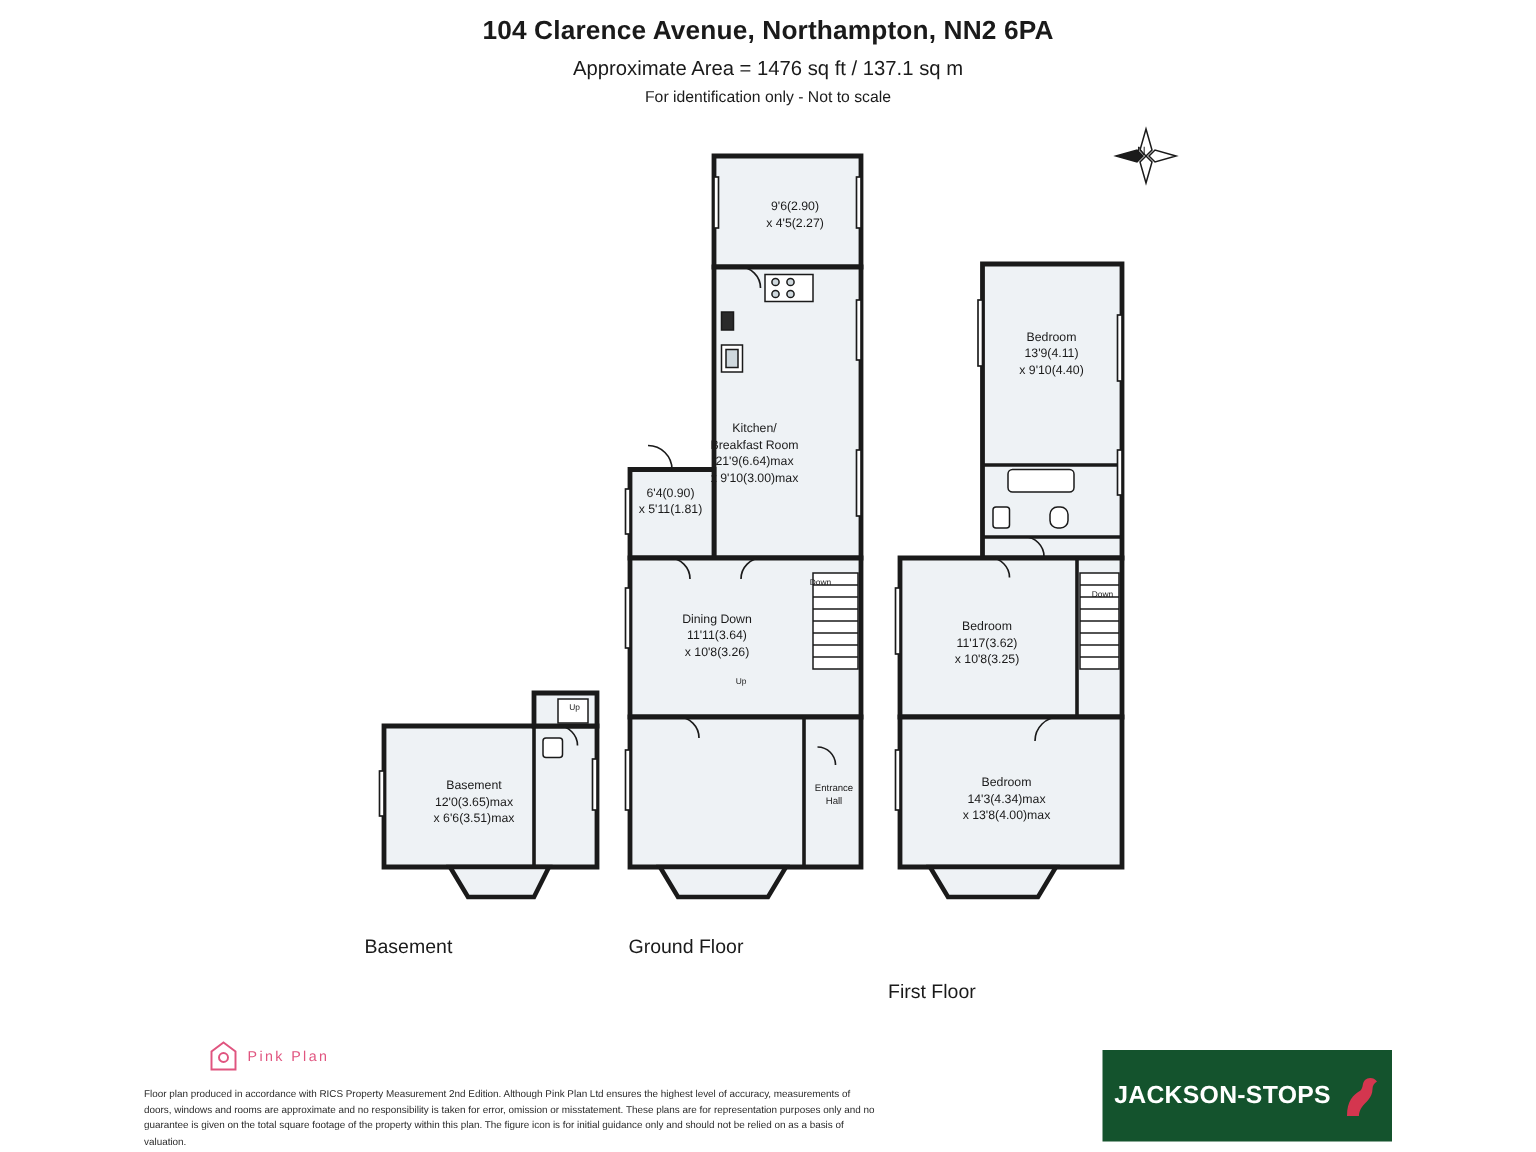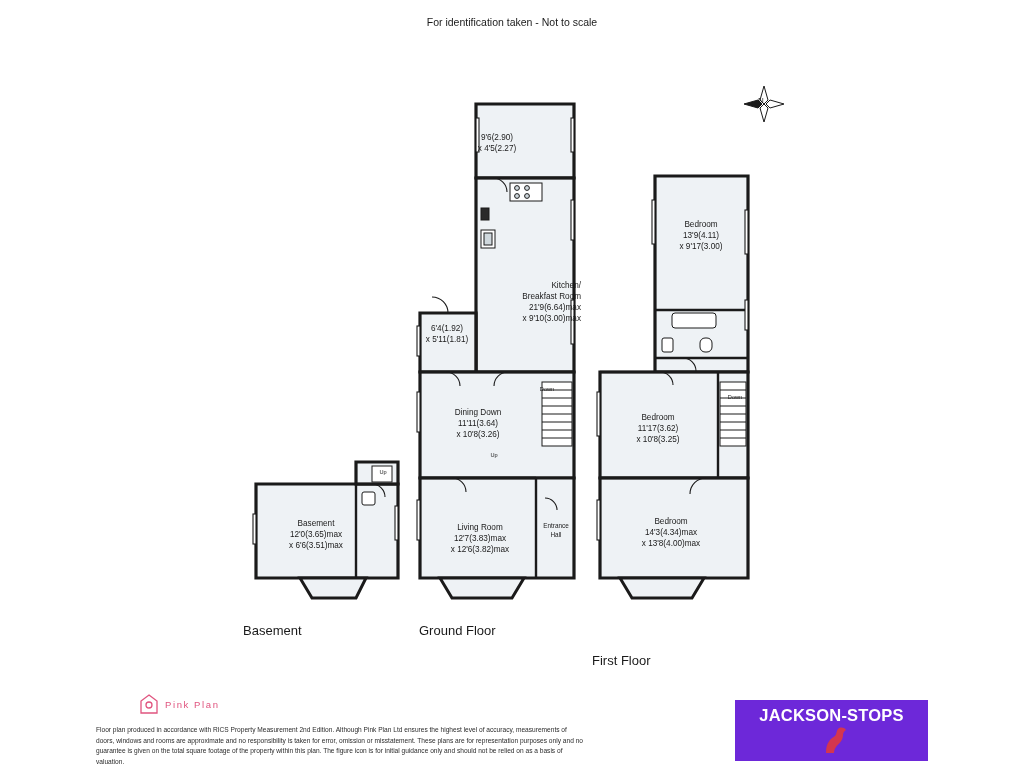--- a/index.html
+++ b/index.html
@@ -44,30 +44,32 @@
   .pinkplan .pp-logo { width: 18px; height: 20px; }
   .pinkplan .pp-text { font-size: 9.5px; letter-spacing: 1.6px; color: #e0547f; }
 
   .disclaimer {
     position: absolute; left: 96px; top: 725px; width: 490px;
     font-size: 6.6px; line-height: 1.62; color: #2b2b2b;
   }
 
   .agent-badge {
     position: absolute; left: 735px; top: 700px; width: 193px; height: 61px;
-    background: #6d28d9; display: flex; align-items: center; justify-content: center; flex-direction: column;
+    background: #14532d; display: flex; align-items: center; justify-content: center;
   }
   .agent-badge .ab-name { color: #ffffff; font-size: 16.5px; font-weight: bold; letter-spacing: .2px; }
   .agent-badge .ab-mark { width: 26px; height: 30px; margin-left: 7px; }
 </style>
 </head>
 <body>
 
 <div class="header">
-  <div class="note">For identification taken - Not to scale</div>
+  <div class="title">104 Clarence Avenue, Northampton, NN2 6PA</div>
+  <div class="subtitle">Approximate Area = 1476 sq ft / 137.1 sq m</div>
+  <div class="note">For identification only - Not to scale</div>
 </div>
 
 <div class="canvas">
 
   <svg class="plan-svg" width="1024" height="768" viewBox="0 0 1024 768">
     <g fill="#eef2f5" stroke="#1a1a1a" stroke-width="1">
 
       <path d="M476 104 L574 104 L574 178 L476 178 Z" stroke-width="3.2"></path>
 
       <path d="M476 178 L574 178 L574 372 L476 372 Z" stroke-width="3.2"></path>
@@ -188,64 +190,59 @@
   <div class="compass">
     <svg width="44" height="40" viewBox="0 0 44 40">
       <polygon points="22,2 26,16 22,20 18,16" fill="#ffffff" stroke="#1a1a1a" stroke-width="1"></polygon>
       <polygon points="22,38 26,24 22,20 18,24" fill="#ffffff" stroke="#1a1a1a" stroke-width="1"></polygon>
       <polygon points="2,20 16,16 20,20 16,24" fill="#1a1a1a" stroke="#1a1a1a" stroke-width="1"></polygon>
       <polygon points="42,20 28,16 24,20 28,24" fill="#ffffff" stroke="#1a1a1a" stroke-width="1"></polygon>
     </svg>
     <span class="n-letter">N</span>
   </div>
 
-  <div class="room" style="left:451px; top:133px; width:92px;">
+  <div class="room" style="left:484px; top:133px; width:92px;">
     <span class="dim">9'6(2.90)</span>
     <span class="dim">x 4'5(2.27)</span>
   </div>
 
-  <div class="room" style="left:479px; top:281px; width:102px;text-align:right;">
+  <div class="room" style="left:452px; top:281px; width:102px;">
     <span class="nm">Kitchen/</span>
     <span class="nm">Breakfast Room</span>
     <span class="dim">21'9(6.64)max</span>
     <span class="dim">x 9'10(3.00)max</span>
   </div>
 
   <div class="room" style="left:418px; top:324px; width:58px;">
-    <span class="dim">6'4(1.92)</span>
+    <span class="dim">6'4(0.90)</span>
     <span class="dim">x 5'11(1.81)</span>
   </div>
 
   <div class="room" style="left:430px; top:408px; width:96px;">
     <span class="nm">Dining Down</span>
     <span class="dim">11'11(3.64)</span>
     <span class="dim">x 10'8(3.26)</span>
   </div>
 
-  <div class="room" style="left:428px; top:523px; width:104px;">
-    <span class="nm">Living Room</span>
-    <span class="dim">12'7(3.83)max</span>
-    <span class="dim">x 12'6(3.82)max</span>
-  </div>
 
   <div class="room" style="left:538px; top:522px; width:36px; font-size:6.4px;">
     <span class="nm">Entrance</span>
     <span class="nm">Hall</span>
   </div>
 
   <div class="room" style="left:258px; top:519px; width:116px;">
     <span class="nm">Basement</span>
     <span class="dim">12'0(3.65)max</span>
     <span class="dim">x 6'6(3.51)max</span>
   </div>
 
   <div class="room" style="left:655px; top:220px; width:92px;">
     <span class="nm">Bedroom</span>
     <span class="dim">13'9(4.11)</span>
-    <span class="dim">x 9'17(3.00)</span>
+    <span class="dim">x 9'10(4.40)</span>
   </div>
 
   <div class="room" style="left:608px; top:413px; width:100px;">
     <span class="nm">Bedroom</span>
     <span class="dim">11'17(3.62)</span>
     <span class="dim">x 10'8(3.25)</span>
   </div>
 
   <div class="room" style="left:615px; top:517px; width:112px;">
     <span class="nm">Bedroom</span>

